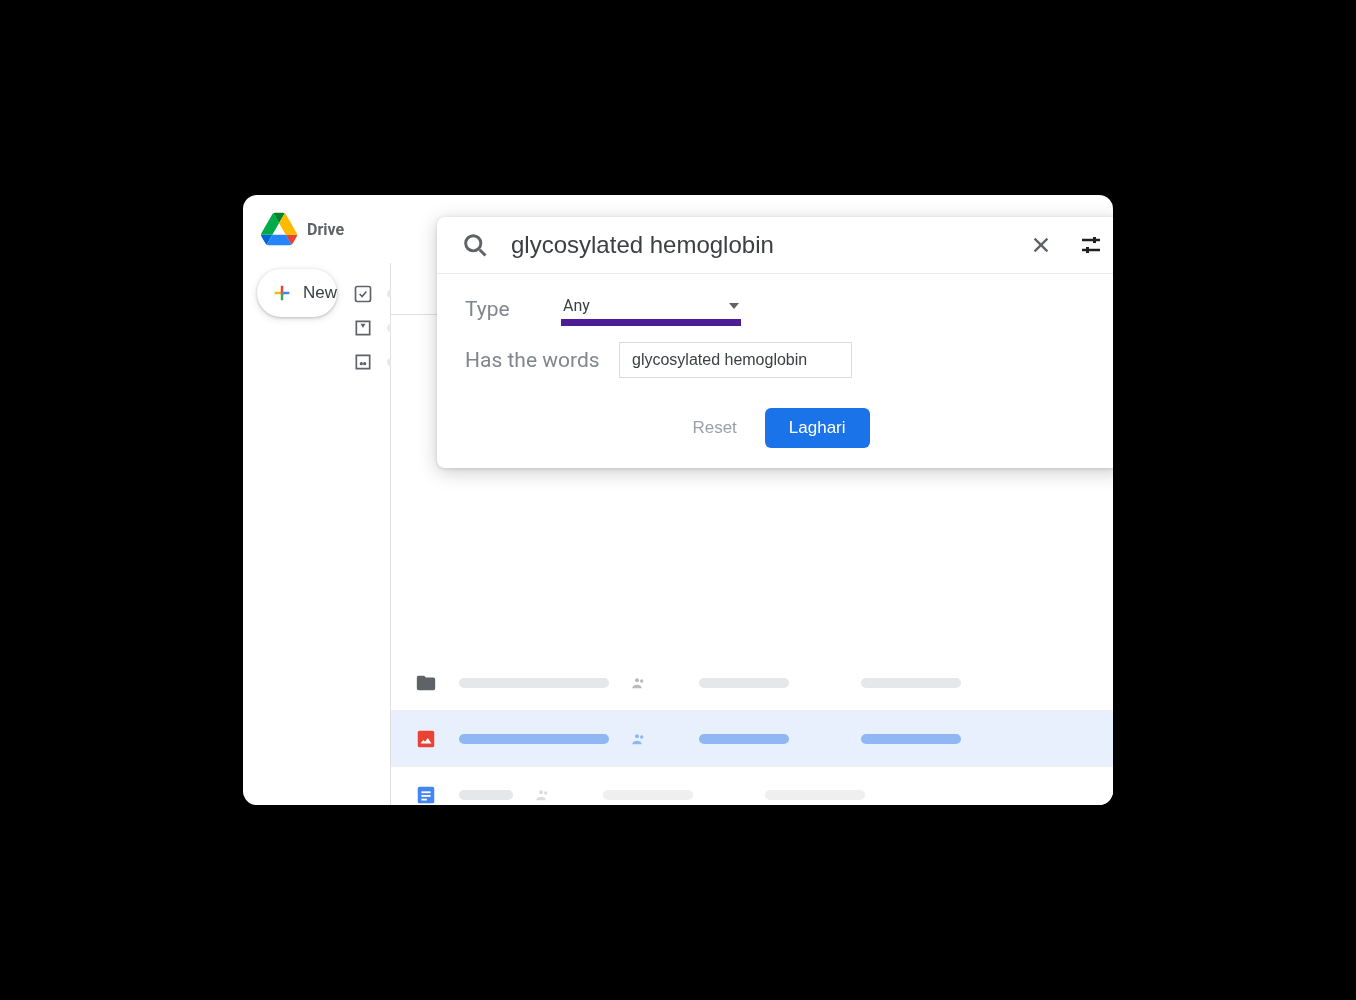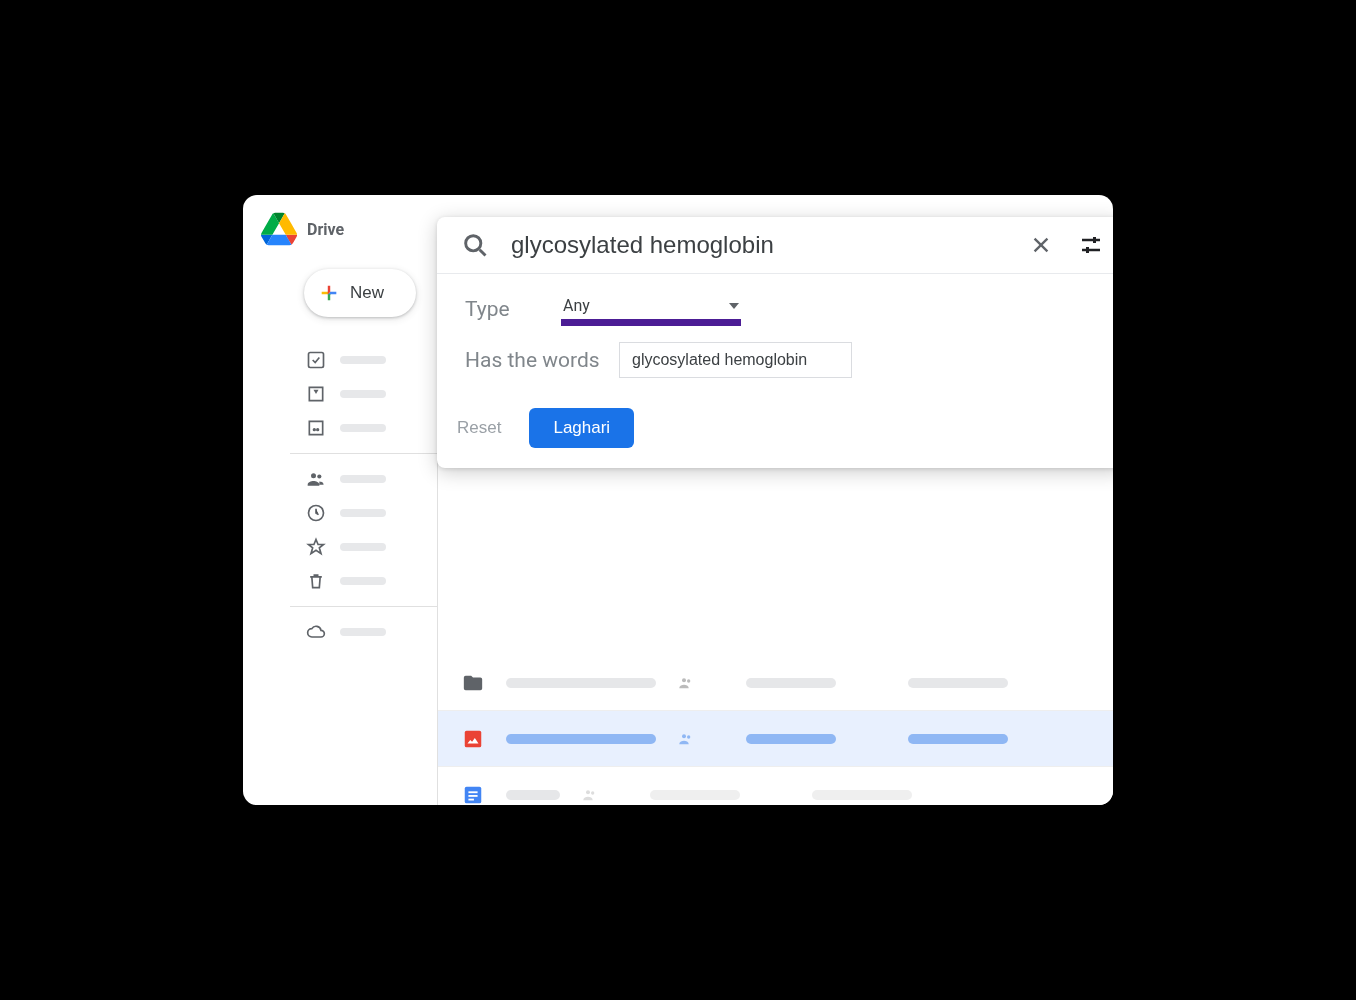--- a/index.html
+++ b/index.html
@@ -31,23 +31,22 @@
     padding-left: 18px;
   }
   .logo-block { display: flex; align-items: center; gap: 10px; min-width: 150px;}
   .logo-svg { width: 36px; height: 36px; }
   .logo-text { color: #5f6368; font-size: 16px; font-weight: bold; }
   .body-row { display: flex; flex: 1; min-height: 0; }
   .sidebar {
     width: 148px;
     border-right: 1px solid #e0e0e0;
     display: flex;
-    flex-direction: column;
+    flex-direction: row;
     padding-top: 6px;
-    margin-left: 47px;
   }
   .new-btn {
     margin: 0 0 18px 14px;
     width: 112px;
     height: 48px;
     background: #fff;
     border: none;
     border-radius: 24px;
     box-shadow: 0 1px 3px rgba(60,64,67,.3), 0 2px 6px 2px rgba(60,64,67,.08);
     display: flex;
@@ -134,21 +133,21 @@
     padding: 4px 2px;
     display: flex; justify-content: space-between; align-items: center;
     font-size: 16px; color: #3c4043; cursor: pointer;
   }
   .sp-caret { width:0;height:0;border-left:5px solid transparent;border-right:5px solid transparent;border-top:6px solid #5f6368;}
   .sp-textbox {
     border: 1px solid #dadce0; padding: 8px 12px;
     font-size: 16px; color: #3c4043; min-width: 230px;
   }
   .sp-actions {
-    display: flex; justify-content: flex-start; gap: 28px;
+    display: flex; justify-content: center; gap: 28px;
     padding: 8px 20px 20px 20px; align-items: center;
   }
   .sp-reset { color: #9aa0a6; font-size: 17px; cursor: pointer; background:none;border:none;}
   .sp-search-btn {
     background: #1a73e8; color: #fff; border: none;
     padding: 10px 24px; border-radius: 6px; font-size: 17px;
     cursor: pointer;
   }
   .scroll-hint {
     position: absolute; top: 80px; right: 2px; width: 6px; height: 150px;

